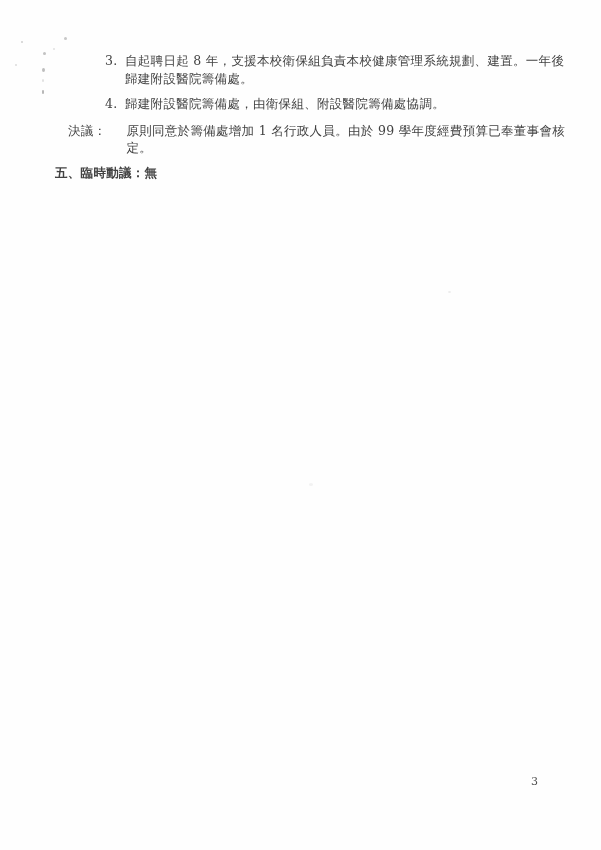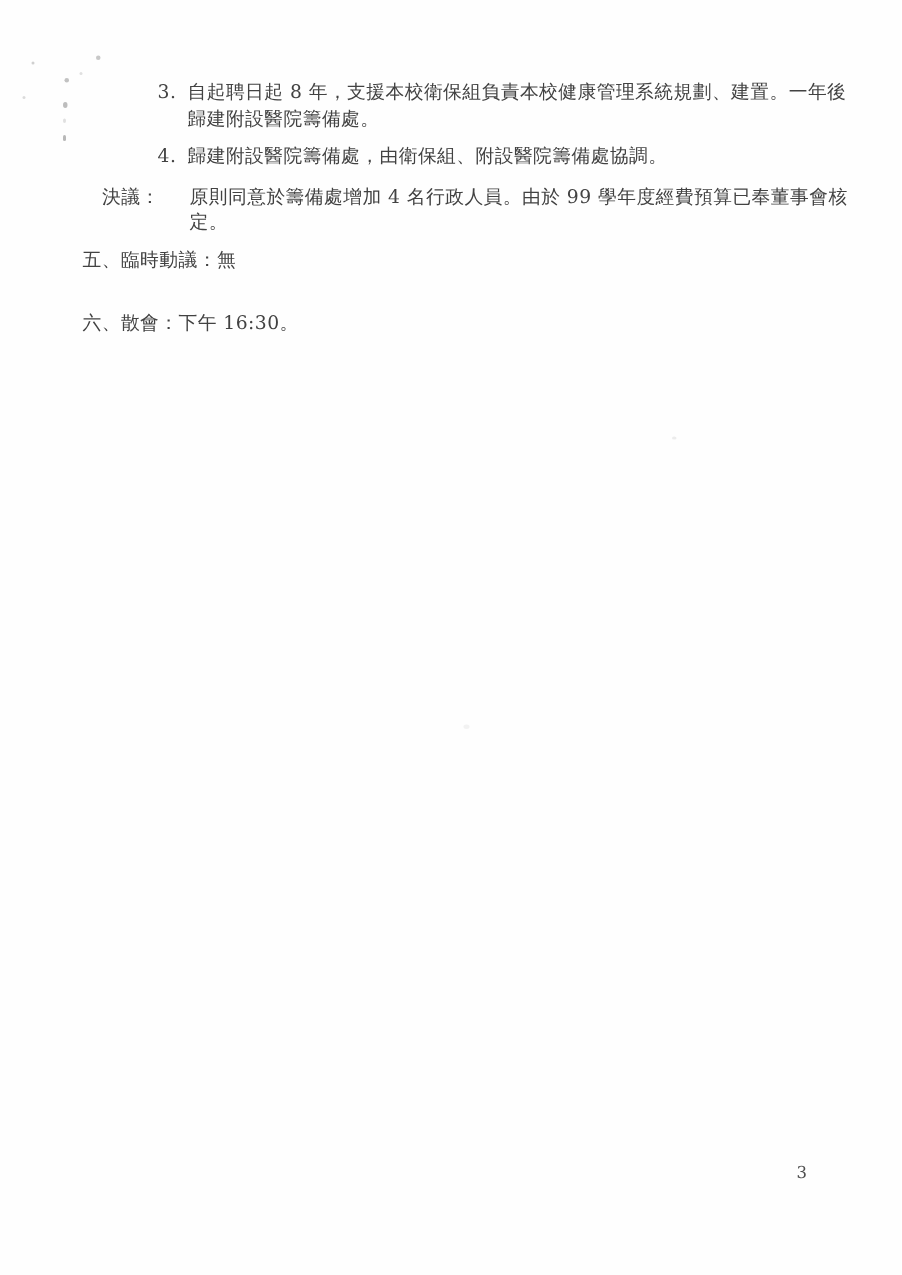--- a/index.html
+++ b/index.html
@@ -24,21 +24,21 @@
   
   .item { display: flex; align-items: flex-start; }
   .item .num { flex: 0 0 20px; }
   .item .itext { flex: 1 1 auto; }
 
   
   .resolution { display: flex; align-items: flex-start; gap: 20px; }
   .resolution .rlabel { flex: 0 0 38px; white-space: nowrap; }
   .resolution .rtext { flex: 1 1 auto; line-height: 17px; }
 
-  .section-line { white-space: nowrap; }
+  .section-line { white-space: nowrap; font-weight: bold; }
 
   .pagenum {
     position: absolute;
     top: 773px;
     left: 531px;
     font-size: 11px;
     color: #4e4e4e;
     letter-spacing: 0;
   }
 
@@ -86,23 +86,22 @@
   <div class="abs item" style="top:95px; left:105px; width:470px;">
     <div class="num">4.</div>
     <div class="itext">
       <div>歸建附設醫院籌備處，由衛保組、附設醫院籌備處協調。</div>
     </div>
   </div>
 
   <div class="abs resolution" style="top:122px; left:68px; width:500px;">
     <div class="rlabel">決議：</div>
     <div class="rtext">
-      <div>原則同意於籌備處增加 4 名行政人員。由於 99 學年度經費預算已奉董事會核定。</div>
+      <div>原則同意於籌備處增加 1 名行政人員。由於 99 學年度經費預算已奉董事會核定。</div>
     </div>
   </div>
 
   <div class="abs section-line" style="top:164px; left:55px;">五、臨時動議：無</div>
 
-  <div class="abs section-line" style="top:206px; left:55px;">六、散會：下午 16:30。</div>
 
   <div class="pagenum">3</div>
 
 </div>
 
 </body></html>

